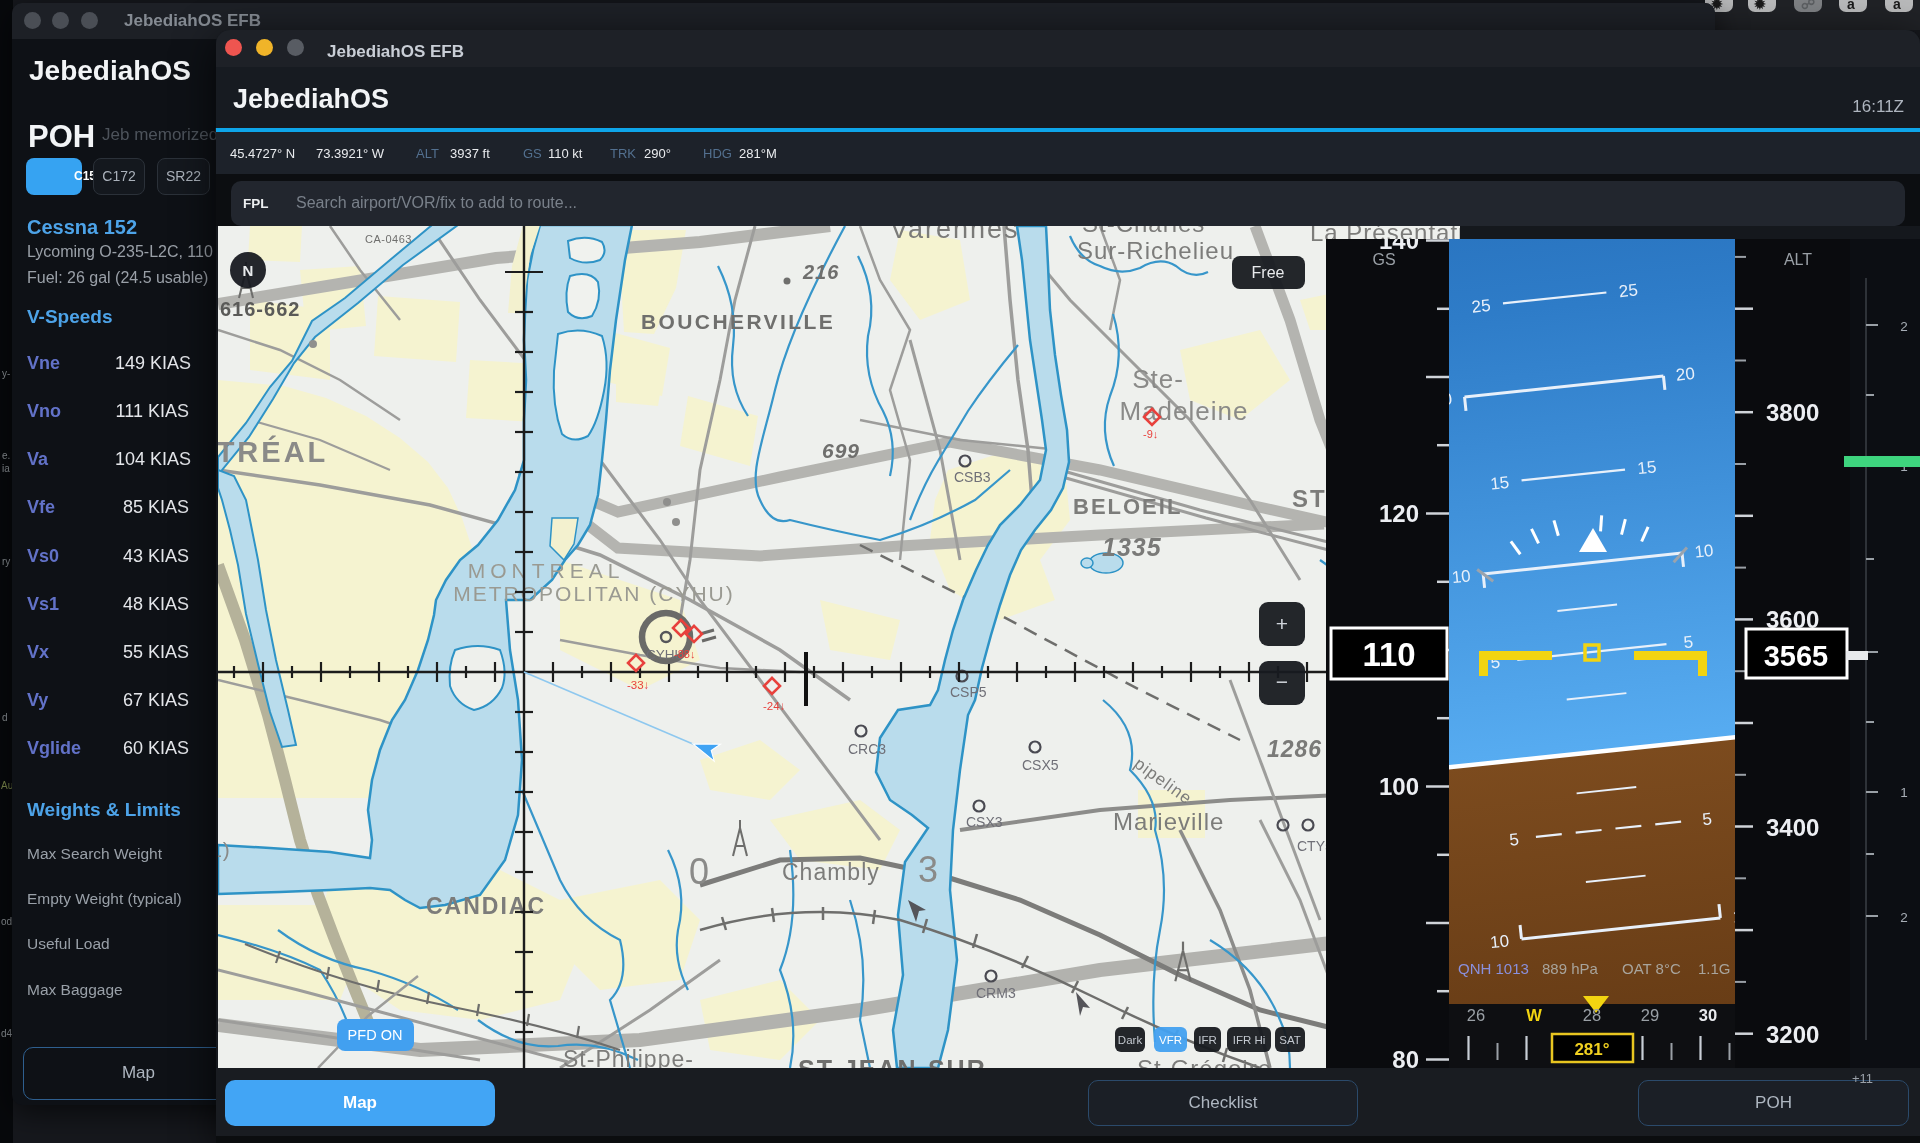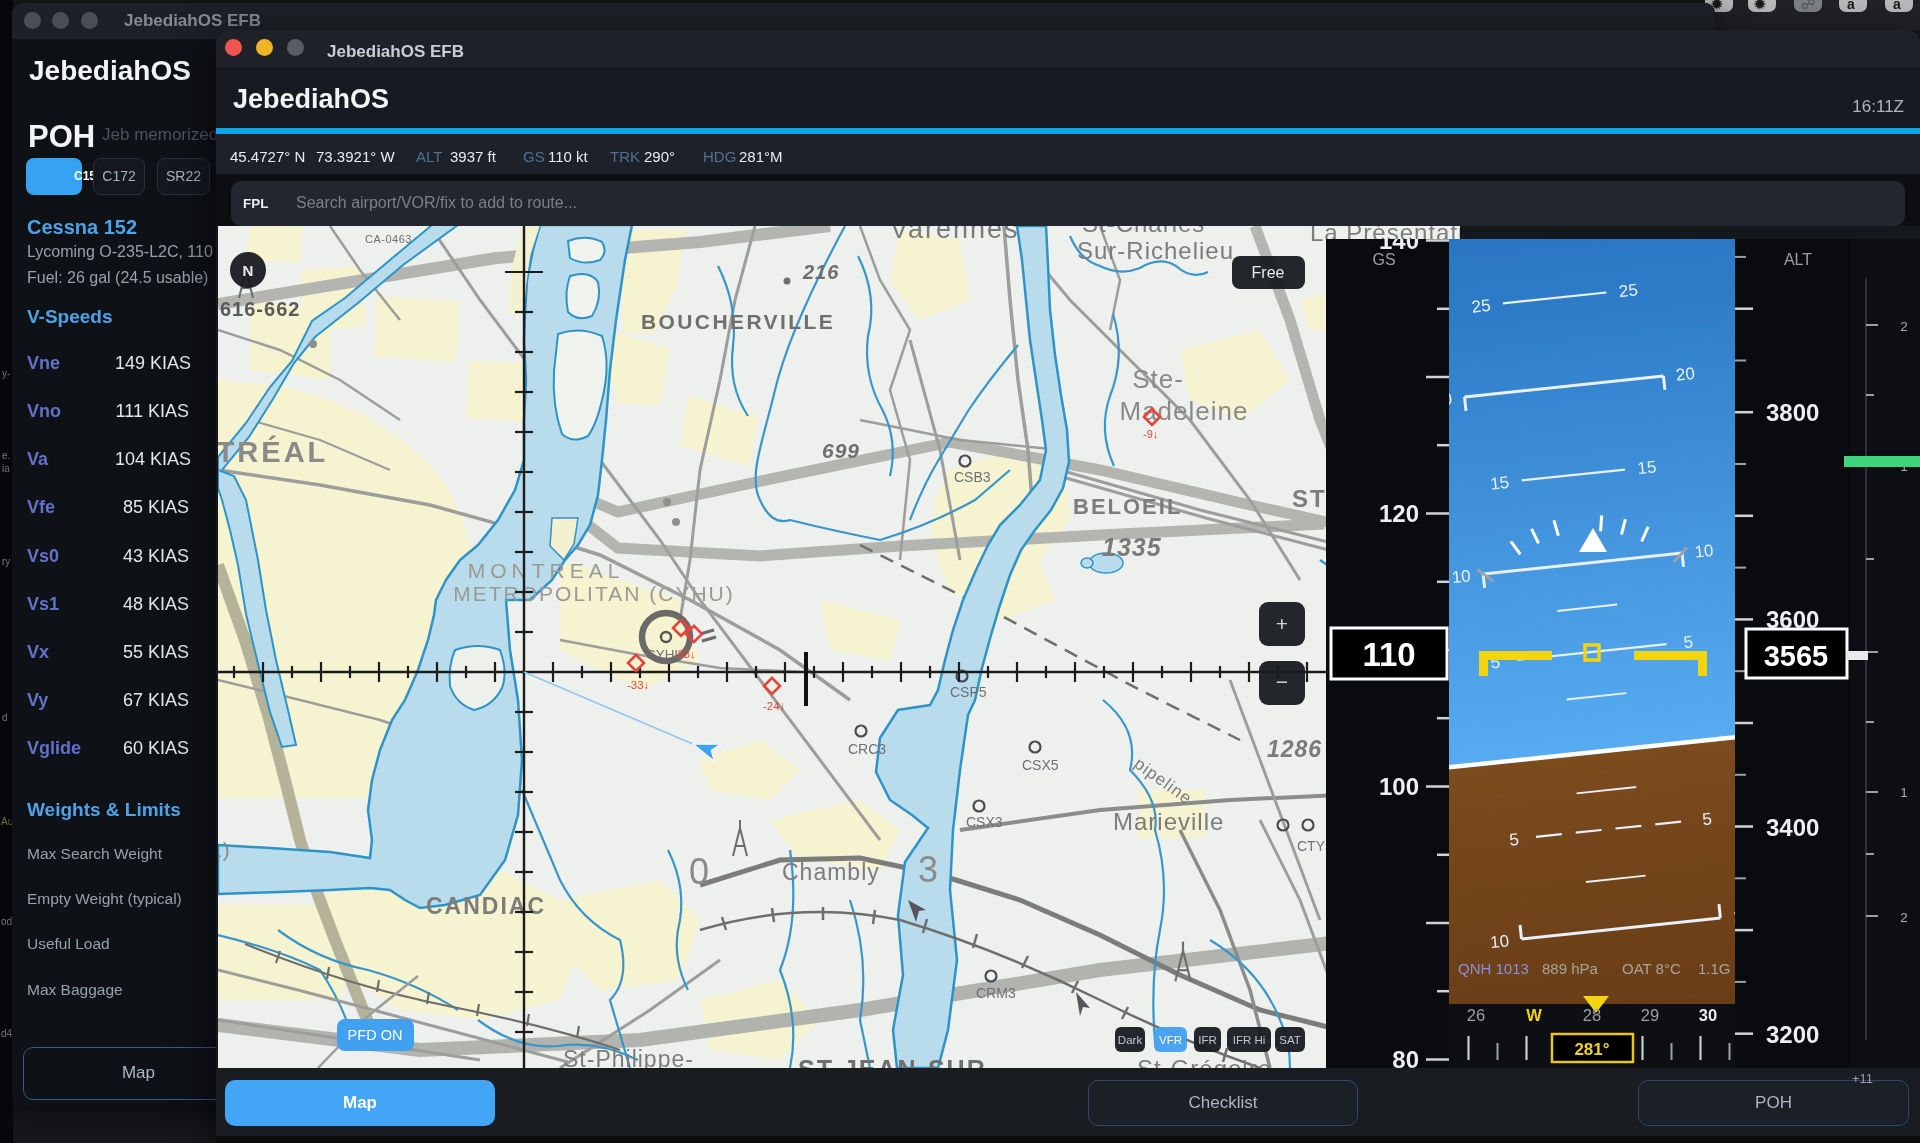--- a/index.html
+++ b/index.html
@@ -18,21 +18,21 @@
   #topicons { position:absolute; right:0; top:0; width:205px; height:30px; background:#202226; }
   .ticon { position:absolute; top:-16px; width:28px; height:28px; border-radius:7px; background:#b9babb; }
   .ticon span{ position:absolute; left:4px; top:12px; font-size:14px; font-weight:bold; color:#1a1a1a; }
   
   #fgwin { position:absolute; left:216px; top:30px; width:1704px; height:1107px; background:#15181d; border-radius:14px 14px 0 0; box-shadow:0 10px 40px rgba(0,0,0,.7); }
   #fgwin .tbar { position:absolute; left:0; top:0; width:100%; height:37px; background:#1e2127; border-radius:14px 14px 0 0; }
   #fgwin .t { position:absolute; left:111px; top:12px; font-size:17px; font-weight:bold; color:#c9ced6; }
   #hdr { position:absolute; left:0; top:37px; width:100%; height:61px; background:#171b21; }
   #hdr .name { position:absolute; left:17px; top:17px; font-size:27px; font-weight:bold; color:#f2f4f6; }
   #hdr .clock { position:absolute; right:16px; top:30px; font-size:17px; color:#aeb5bf; }
-  #datarow { position:absolute; left:0; top:98px; width:100%; height:46px; background:#1d222a; border-top:6px solid #0ea5e9; font-size:15px; }
+  #datarow { position:absolute; left:0; top:98px; width:100%; height:46px; background:#1d222a; border-top:4px solid #0ea5e9; font-size:13px; }
   #datarow span { position:absolute; top:14px; }
   .lab { color:#53708f; }
   .val { color:#e9ebee; }
   .valn { color:#e9ebee; }
   #midstrip { position:absolute; left:0; top:144px; width:100%; height:52px; background:#0c0e11; }
   #fpl { position:absolute; left:15px; top:151px; width:1674px; height:45px; background:#22262e; border-radius:10px; }
   #fpl .fl { position:absolute; left:12px; top:15px; font-size:13.5px; font-weight:bold; color:#eceef0; }
   #fpl .ph { position:absolute; left:65px; top:13px; font-size:16px; color:#79808a; }
   #maparea { position:absolute; left:2px; top:196px; width:1242px; height:842px; overflow:hidden; }
   #pfd { position:absolute; left:1110px; top:209px; width:594px; height:829px; background:#0a0b0e; overflow:hidden; }
@@ -47,21 +47,21 @@
 </style>
 </head>
 <body>
 <div id="desktop">
   <div id="leftstrip">
     <div class="abs" style="left:2px; top:368px;">y-</div>
     <div class="abs" style="left:2px; top:450px;">e.</div>
     <div class="abs" style="left:2px; top:463px;">ia</div>
     <div class="abs" style="left:2px; top:556px;">ry</div>
     <div class="abs" style="left:2px; top:712px;">d</div>
-    <div class="abs" style="left:1px; top:816px; color:#7f8c4f;">Au</div>
+    <div class="abs" style="left:1px; top:780px; color:#7f8c4f;">Au</div>
     <div class="abs" style="left:1px; top:916px;">od</div>
     <div class="abs" style="left:1px; top:1028px;">d4</div>
   </div>
 
   <div id="topicons">
     <div class="ticon" style="left:-10px;">
         <span style="left:6px;">✹</span>
       </div>
     <div class="ticon" style="left:33px;">
         <span style="left:6px;">✹</span>

